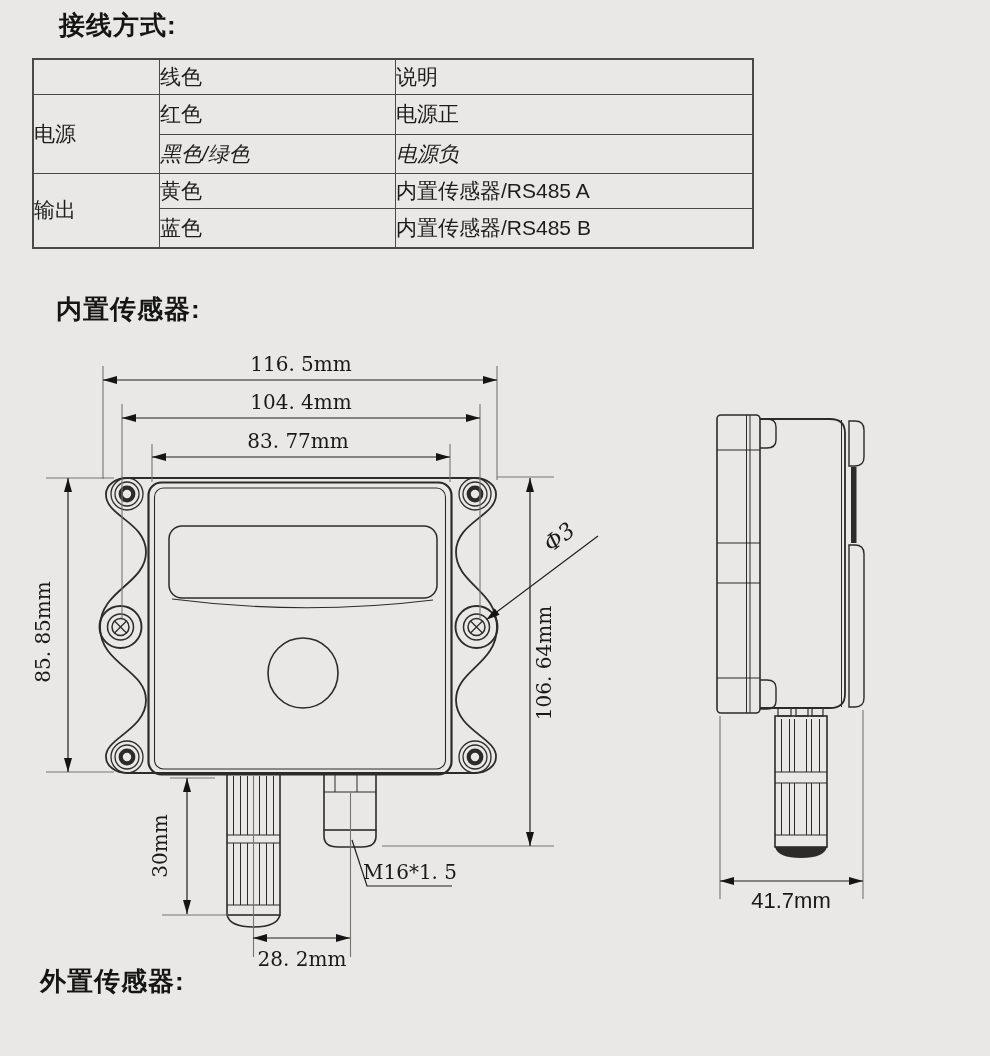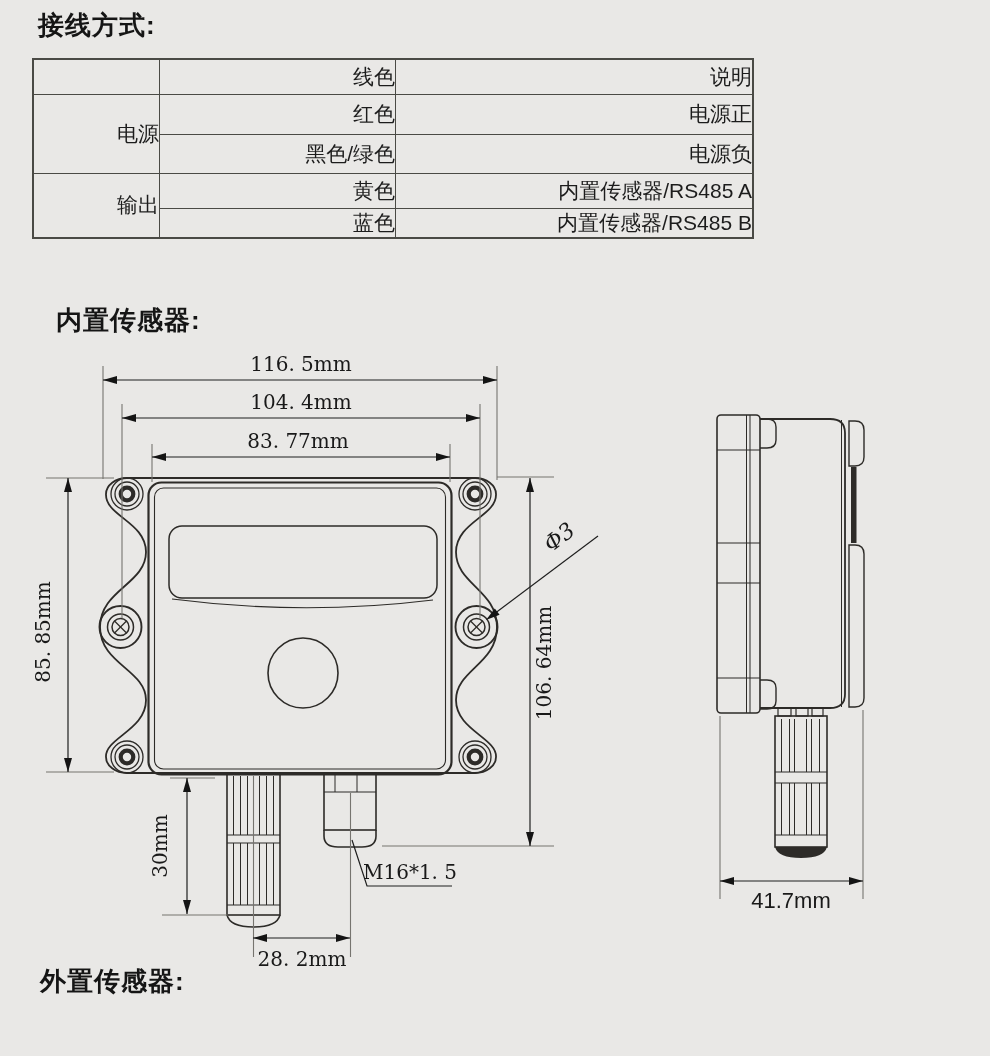--- a/index.html
+++ b/index.html
@@ -7,31 +7,31 @@
     width:990px;height:1056px;position:relative;
     background:#e9e8e6;
     font-family:"Liberation Sans", sans-serif;
     overflow:hidden;
   }
   .title{
     position:absolute;
     font-size:26px;font-weight:700;color:#151515;
     letter-spacing:1px;white-space:nowrap;
   }
-  #wiring-title{left:38px;top:8px;text-align:right;}
-  #builtin-title{left:56px;top:303px;}
+  #wiring-title{left:59px;top:8px;text-align:right;}
+  #builtin-title{left:56px;top:292px;}
   #external-title{left:40px;top:964px;}
   table.wiring{
     position:absolute;left:32px;top:58px;
     border-collapse:collapse;table-layout:fixed;
     width:716px;background:transparent;
   }
   table.wiring td{
     border:1.5px solid #4a4a45;
-    text-align:right;vertical-align:middle;
+    text-align:left;vertical-align:middle;
     font-size:21px;font-weight:500;color:#1c1c1c;
     padding:0;white-space:nowrap;
   }
   table.wiring{border:2.5px solid #4a4a45;}
   svg text{user-select:none;}
   .ln{stroke:#2d2b28;fill:none;}
   .ext{stroke:#76746f;stroke-width:1.1;fill:none;}
   .dim{stroke:#1f1f1f;stroke-width:1.2;fill:none;}
   .ar{fill:#141414;stroke:none;}
   .dark{fill:#2d2b28;stroke:none;}
@@ -49,30 +49,30 @@
       <tr style="height:35px;">
     <td style="width:125px;"></td>
     <td style="width:235px;">线色</td>
     <td style="width:356px;">说明</td>
   </tr>
   <tr style="height:40px;">
     <td rowspan="2">电源</td>
     <td>红色</td>
     <td>电源正</td>
   </tr>
-  <tr style="height:39px;">
+  <tr style="height:39px;font-style:italic;">
     <td>黑色/绿色</td>
     <td>电源负</td>
   </tr>
   <tr style="height:35px;">
     <td rowspan="2">输出</td>
     <td>黄色</td>
     <td>内置传感器/RS485 A</td>
   </tr>
-  <tr style="height:29px;">
+  <tr style="height:40px;">
     <td>蓝色</td>
     <td>内置传感器/RS485 B</td>
   </tr>
 </tbody>
   </table>
 
 <div id="builtin-title" class="title">内置传感器:</div>
 
 <svg style="position:absolute;left:0;top:340px;" width="990" height="640" viewBox="0 340 990 640">
 

